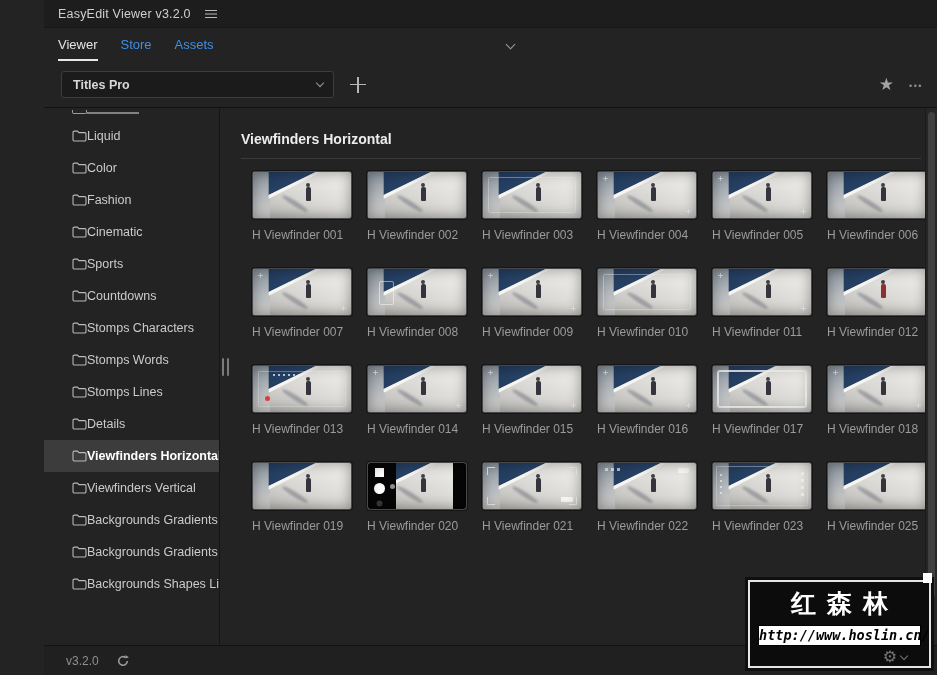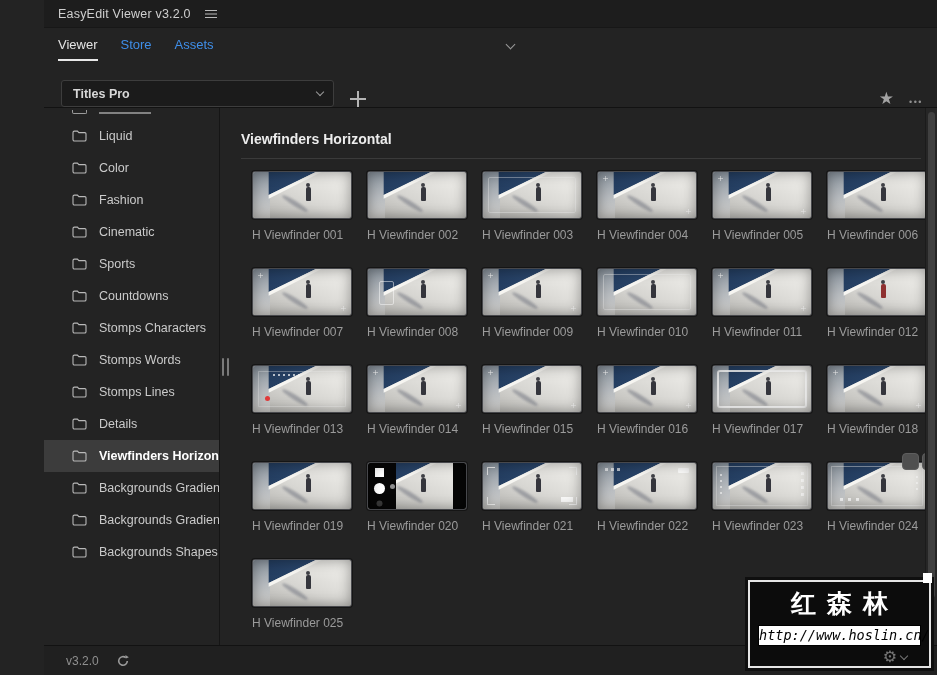--- a/index.html
+++ b/index.html
@@ -18,37 +18,37 @@
   .tabbar{ height:34px; background:#232323; display:flex; align-items:center; padding-left:14px; position:relative;}
   .tab{ font-size:13px; margin-right:23px; position:relative; padding:9px 0 11px; cursor:pointer;}
   .tab.active{ color:#e4e4e4; }
   .tab.active::after{ content:""; position:absolute; left:0; right:0; bottom:2px; height:2px; background:#e8e8e8; }
   .tab:not(.active){ color:#3f8ee8; }
   .tabbar .chev-center{ position:absolute; left:463px; top:13px; }
 
   .chev{ display:inline-block; width:7px; height:7px; border-right:1.6px solid #9a9a9a; border-bottom:1.6px solid #9a9a9a; transform:rotate(45deg); }
 
   
-  .toolbar{ height:46px; background:#232323; display:flex; align-items:flex-end; padding:0 14px 0 17px; border-bottom:1px solid #121212;}
+  .toolbar{ height:46px; background:#232323; display:flex; align-items:center; padding:0 14px 0 17px; border-bottom:1px solid #121212;}
   .select{ width:273px; height:27px; background:#1b1b1b; border:1px solid #3d3d3d; border-radius:3px; display:flex; align-items:center; padding:0 10px 0 11px; cursor:pointer;}
   .select .sel-label{ font-size:12.5px; font-weight:bold; color:#d8d8d8; flex:1;}
   .select .chev{ width:6px; height:6px; margin-top:-3px;}
   .plusbtn{ margin-left:16px; width:16px; height:16px; position:relative; cursor:pointer;}
   .plusbtn::before{ content:""; position:absolute; left:0; top:7px; width:16px; height:1.7px; background:#b5b5b5;}
   .plusbtn::after{ content:""; position:absolute; left:7px; top:0; width:1.7px; height:16px; background:#b5b5b5;}
   .toolbar .spacer{ flex:1;}
   .star{ font-size:17px; color:#a3a3a3; cursor:pointer; line-height:1;}
   .more{ font-size:9px; color:#8f8f8f; letter-spacing:1.5px; margin-left:15px; cursor:pointer; padding-top:2px;}
 
   
   .body{ display:flex; height:537px; position:relative;}
 
   
   .sidebar{ width:176px; border-right:1px solid #151515; overflow:hidden; padding-top:2px; position:relative; flex:none;}
-  .sidebar-item{ height:32px; display:flex; align-items:center; padding-left:28px; gap:12px; cursor:pointer; white-space:nowrap; overflow:hidden;}
+  .sidebar-item{ height:32px; display:flex; align-items:center; padding-left:28px; gap:0; cursor:pointer; white-space:nowrap; overflow:hidden;}
   .sidebar-item .label{ font-size:12.5px; color:#cbcbcb;}
   .sidebar-item.selected{ background:#3c3c3c;}
   .sidebar-item.selected .label{ color:#fff; font-weight:bold;}
   .sidebar-item.clipped{ height:10px; align-items:flex-start; opacity:.8;}
   .sidebar-item.clipped .stub{ width:52px; height:2px; background:#9a9a9a; margin-top:2px;}
   .sidebar-item.clipped .fstub{ width:15px; height:4px; border:1px solid #b9b9b9; border-top:none; border-radius:0 0 2px 2px;}
   .folder-ic{ flex:none; display:flex;}
   .resize-handle{ position:absolute; left:178px; top:250px; width:8px; height:18px; display:flex; gap:3px; cursor:col-resize; z-index:5;}
   .resize-handle i{ width:2px; height:18px; background:#7a7a7a; border-radius:1px;}
 
@@ -131,21 +131,21 @@
   .gearwrap{ position:absolute; right:28px; top:4px; display:flex; align-items:center; gap:4px; z-index:30;}
   .gear{ font-size:16px; color:#757575; cursor:pointer; line-height:1;}
   .gearwrap .chev{ width:6px; height:6px; border-color:#757575; margin-top:-2px;}
 
   
   .watermark{ position:absolute; left:748px; top:580px; width:183px; height:88px; background:#0c0c0c;
     border:2px solid #e5e5e5; box-shadow:0 0 0 3px #0f0f0f; z-index:20;}
   .watermark .notch{ position:absolute; right:-3px; top:-9px; width:9px; height:10px; background:#fff;}
   .wm-title{ margin-top:8px; text-align:center; color:#fff; font-size:25px; font-weight:bold; letter-spacing:11px; padding-left:11px; line-height:1.1;}
   .wm-url{ margin:7px 8px 0; background:#fff; border:1px solid #000; color:#000; text-align:center;
-    font-family:"DejaVu Sans Mono", monospace; font-style:italic; font-weight:normal; font-size:13.5px; padding:1px 0 2px;}
+    font-family:"DejaVu Sans Mono", monospace; font-style:italic; font-weight:bold; font-size:13.5px; padding:1px 0 2px;}
 </style>
 </head>
 <body>
 
 <div class="window">
 
   <div class="titlebar">
     <span class="title">EasyEdit Viewer v3.2.0</span>
     <span class="burger"></span>
   </div>
@@ -263,20 +263,28 @@
               </svg>
             </span>
             <span class="label">Viewfinders Horizontal</span>
           </div>
           <div class="sidebar-item">
             <span class="folder-ic">
               <svg width="15" height="12" viewBox="0 0 15 12">
                 <path d="M1 2.6C1 1.8 1.6 1.1 2.4 1.1H5.4L6.9 2.6H12.8C13.5 2.6 14 3.1 14 3.8V9.7C14 10.5 13.4 11 12.6 11H2.4C1.6 11 1 10.4 1 9.6Z" fill="none" stroke="#b9b9b9" stroke-width="1.1"></path>
               </svg>
             </span>
+            <span class="label">Viewfinders Vertical</span>
+          </div>
+          <div class="sidebar-item">
+            <span class="folder-ic">
+              <svg width="15" height="12" viewBox="0 0 15 12">
+                <path d="M1 2.6C1 1.8 1.6 1.1 2.4 1.1H5.4L6.9 2.6H12.8C13.5 2.6 14 3.1 14 3.8V9.7C14 10.5 13.4 11 12.6 11H2.4C1.6 11 1 10.4 1 9.6Z" fill="none" stroke="#b9b9b9" stroke-width="1.1"></path>
+              </svg>
+            </span>
             <span class="label">Backgrounds Gradients L</span>
           </div>
           <div class="sidebar-item">
             <span class="folder-ic">
               <svg width="15" height="12" viewBox="0 0 15 12">
                 <path d="M1 2.6C1 1.8 1.6 1.1 2.4 1.1H5.4L6.9 2.6H12.8C13.5 2.6 14 3.1 14 3.8V9.7C14 10.5 13.4 11 12.6 11H2.4C1.6 11 1 10.4 1 9.6Z" fill="none" stroke="#b9b9b9" stroke-width="1.1"></path>
               </svg>
             </span>
             <span class="label">Backgrounds Gradients D</span>
           </div>
@@ -540,35 +548,20 @@
           <div class="cell">
             <div class="scene v-hud-side">
               <div class="wall"></div>
               <div class="sky"></div>
               <div class="ridge"></div>
               <div class="shadow"></div>
               <div class="figure"></div>
               <div class="ov"></div>
             </div>
             <div class="name">H Viewfinder 023</div>
-          </div>
-          <div class="cell">
-            <div class="thumb-actions">
-              <span class="abtn"></span>
-              <span class="abtn"></span>
-            </div>
-            <div class="scene v-hud-frame">
-              <div class="wall"></div>
-              <div class="sky"></div>
-              <div class="ridge"></div>
-              <div class="shadow"></div>
-              <div class="figure"></div>
-              <div class="ov"></div>
-            </div>
-            <div class="name">H Viewfinder 024</div>
           </div>
           <div class="cell">
             <div class="scene v-plain">
               <div class="wall"></div>
               <div class="sky"></div>
               <div class="ridge"></div>
               <div class="shadow"></div>
               <div class="figure"></div>
             </div>
             <div class="name">H Viewfinder 025</div>

